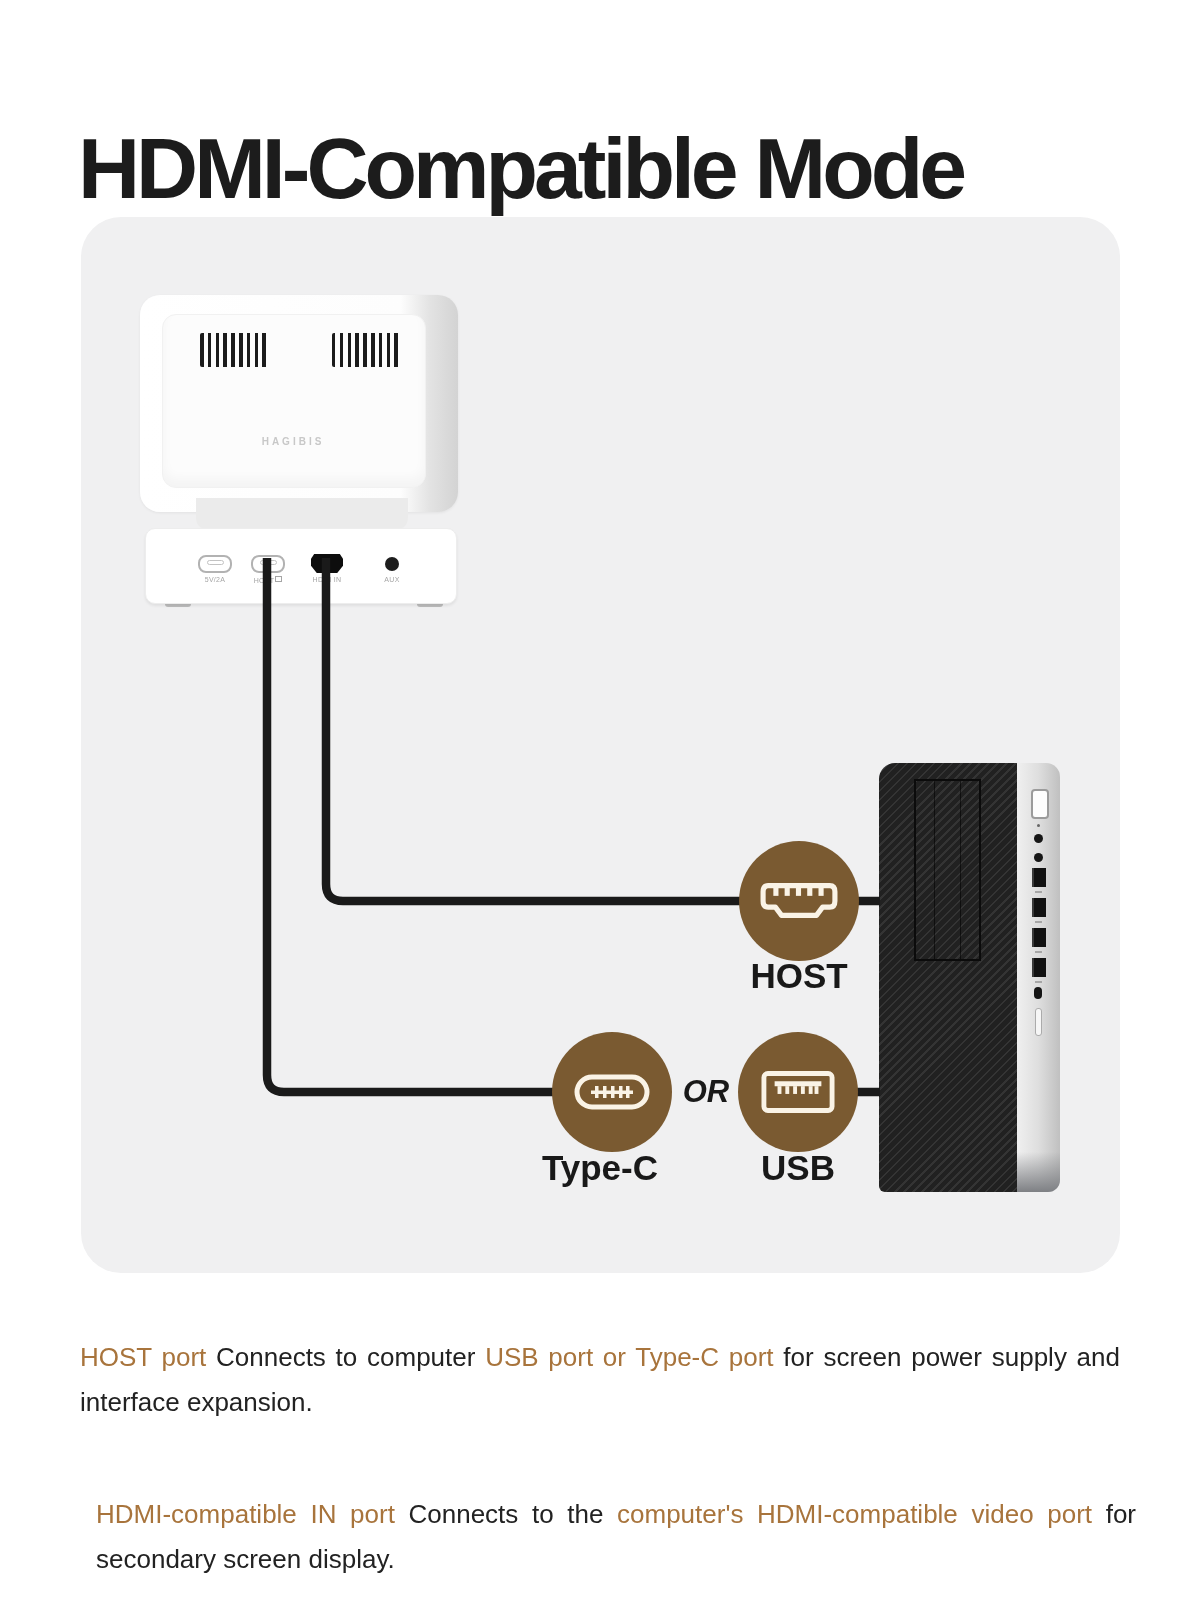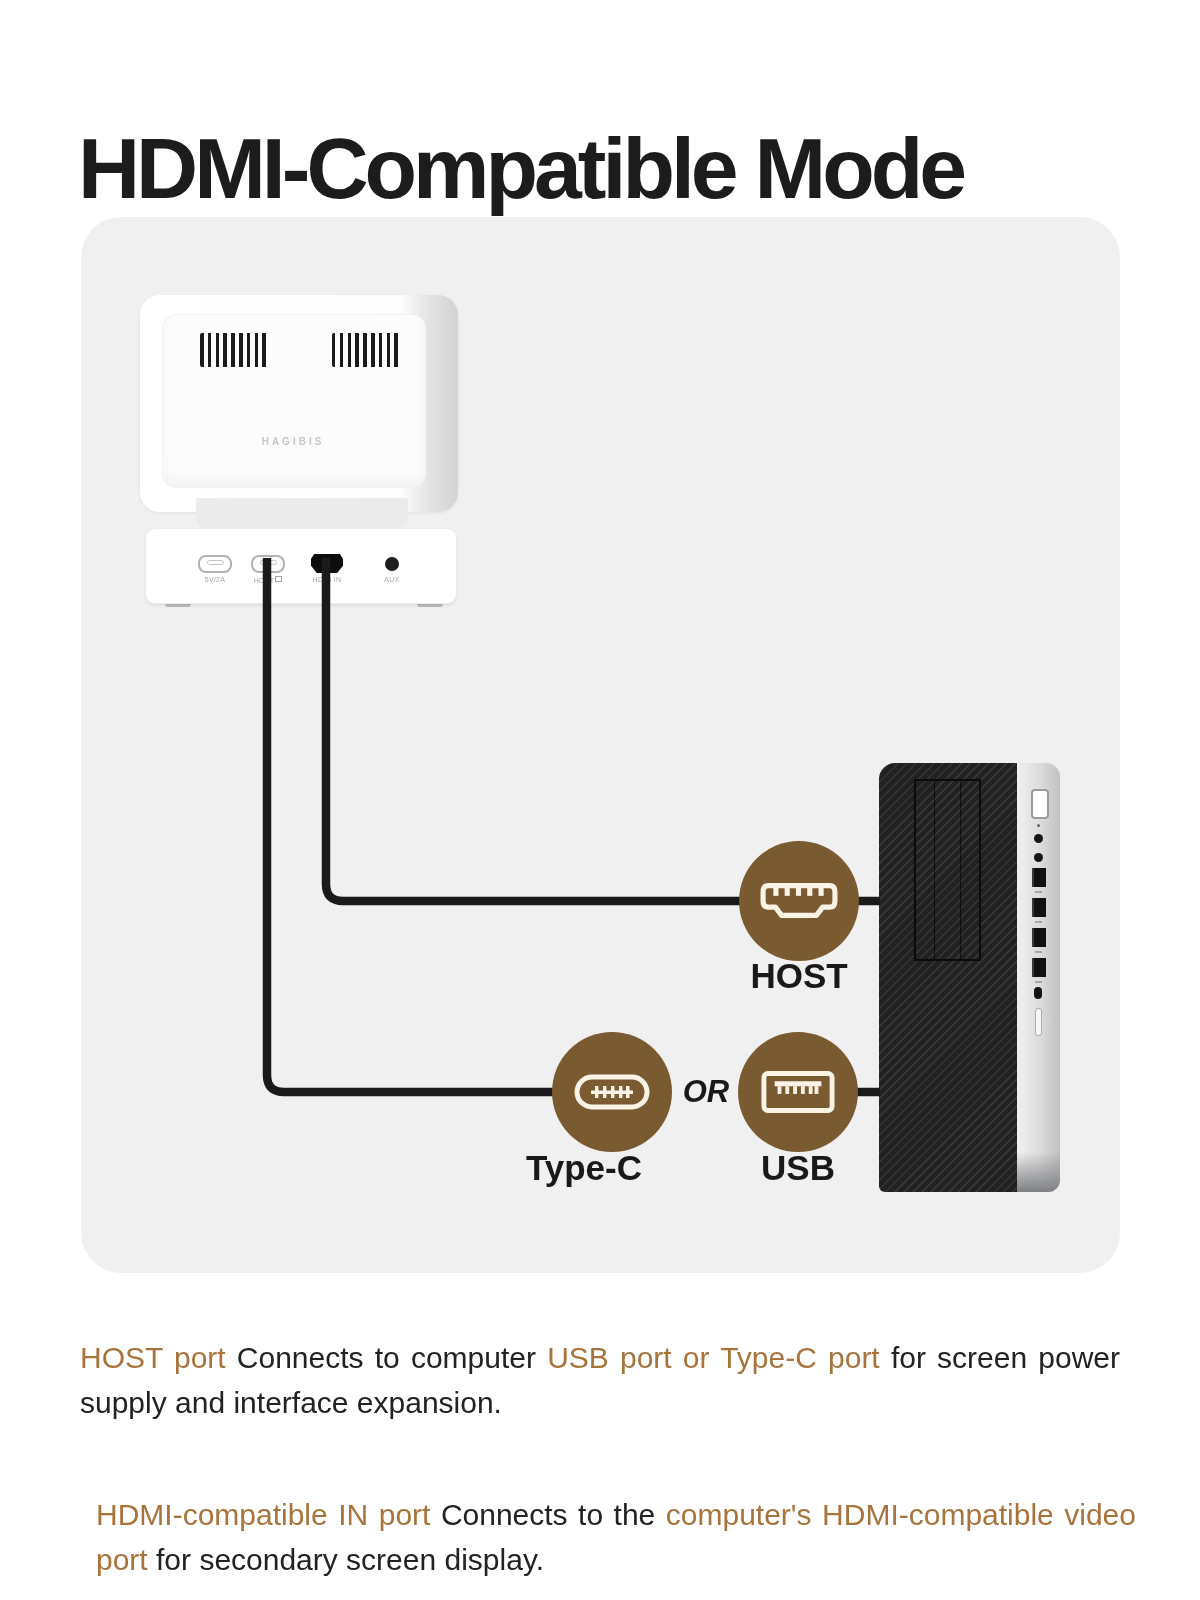--- a/index.html
+++ b/index.html
@@ -119,21 +119,21 @@
   .node-label{
     font-size:35px;font-weight:700;color:#191919;transform:translateX(-50%);
     white-space:nowrap;
   }
   #or-label{
     font-size:31px;font-weight:700;color:#191919;transform:translate(-50%,-50%);
   }
 
   
   .note{
-    left:80px;width:1040px;font-size:30px;line-height:45px;color:#222222;
+    left:80px;width:1040px;font-size:26px;line-height:45px;color:#222222;
     text-align:justify;-moz-text-align-last:auto;
   }
   .hl{color:#a8743c;}
 </style>
 </head>
 <body>
 
 <h1 class="abs" id="page-title">HDMI-Compatible Mode</h1>
 
 <div class="abs" id="stage"></div>
@@ -209,21 +209,21 @@
   <svg width="76" height="36" viewBox="0 0 76 36">
     <rect x="3" y="3" width="70" height="30" rx="15" fill="none" stroke="#faf3e6" stroke-width="5"></rect>
     <rect x="17" y="16.5" width="42" height="3.5" fill="#faf3e6"></rect>
     <rect x="21" y="12" width="3.5" height="12" fill="#faf3e6"></rect>
     <rect x="29" y="12" width="3.5" height="12" fill="#faf3e6"></rect>
     <rect x="37" y="12" width="3.5" height="12" fill="#faf3e6"></rect>
     <rect x="45" y="12" width="3.5" height="12" fill="#faf3e6"></rect>
     <rect x="52" y="12" width="3.5" height="12" fill="#faf3e6"></rect>
   </svg>
 </div>
-<div class="abs node-label" style="left:584px;top:1148px;">Type-C</div>
+<div class="abs node-label" style="left:600px;top:1148px;">Type-C</div>
 
 <div class="abs" id="or-label" style="left:706px;top:1092px;font-style:italic;">OR</div>
 
 <div class="abs node" style="left:738px;top:1032px;">
   <svg width="74" height="44" viewBox="0 0 76 44">
     <rect x="3" y="3" width="70" height="38" rx="4" fill="none" stroke="#faf3e6" stroke-width="5"></rect>
     <path d="M14,11 H62 V16 H14 Z" fill="#faf3e6"></path>
     <rect x="17" y="16" width="4" height="8" fill="#faf3e6"></rect>
     <rect x="25" y="16" width="4" height="8" fill="#faf3e6"></rect>
     <rect x="33" y="16" width="4" height="8" fill="#faf3e6"></rect>

